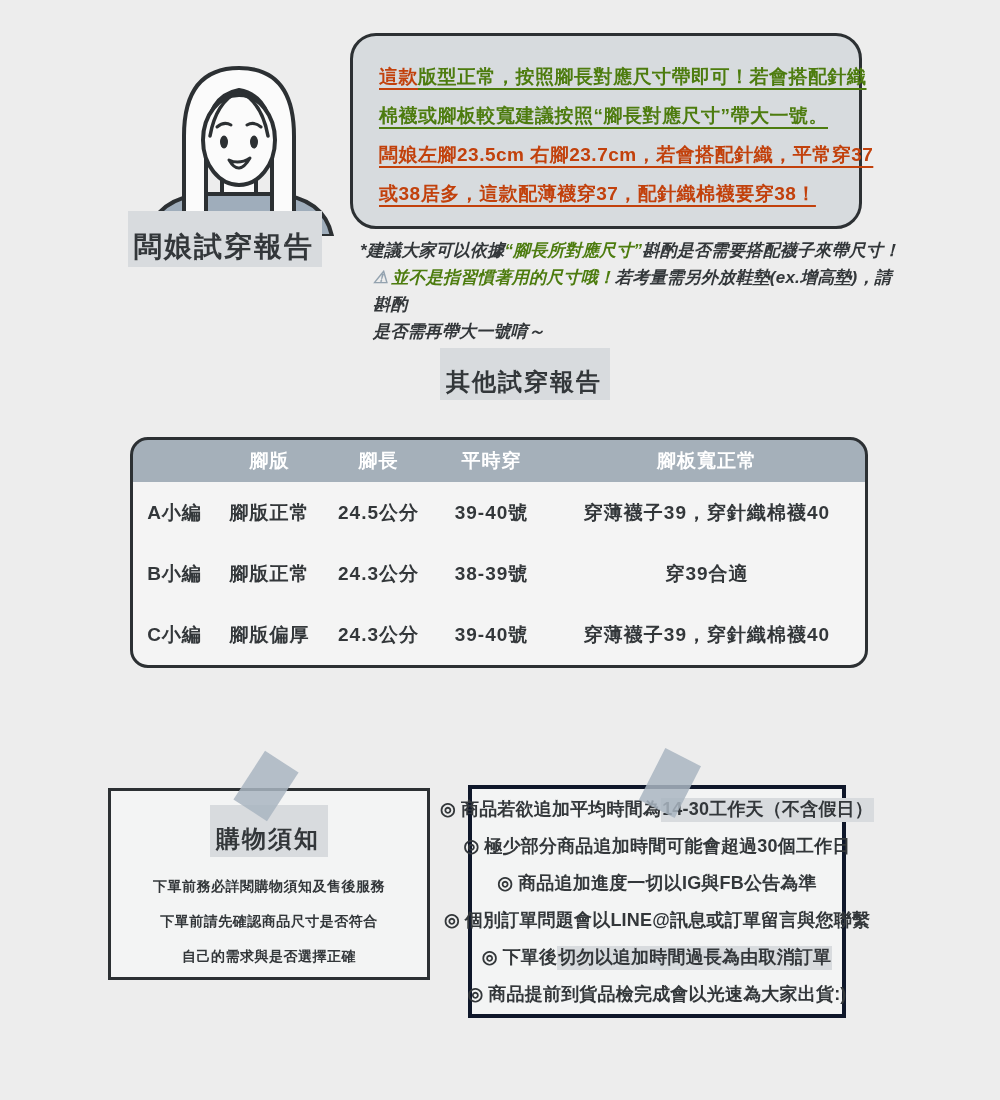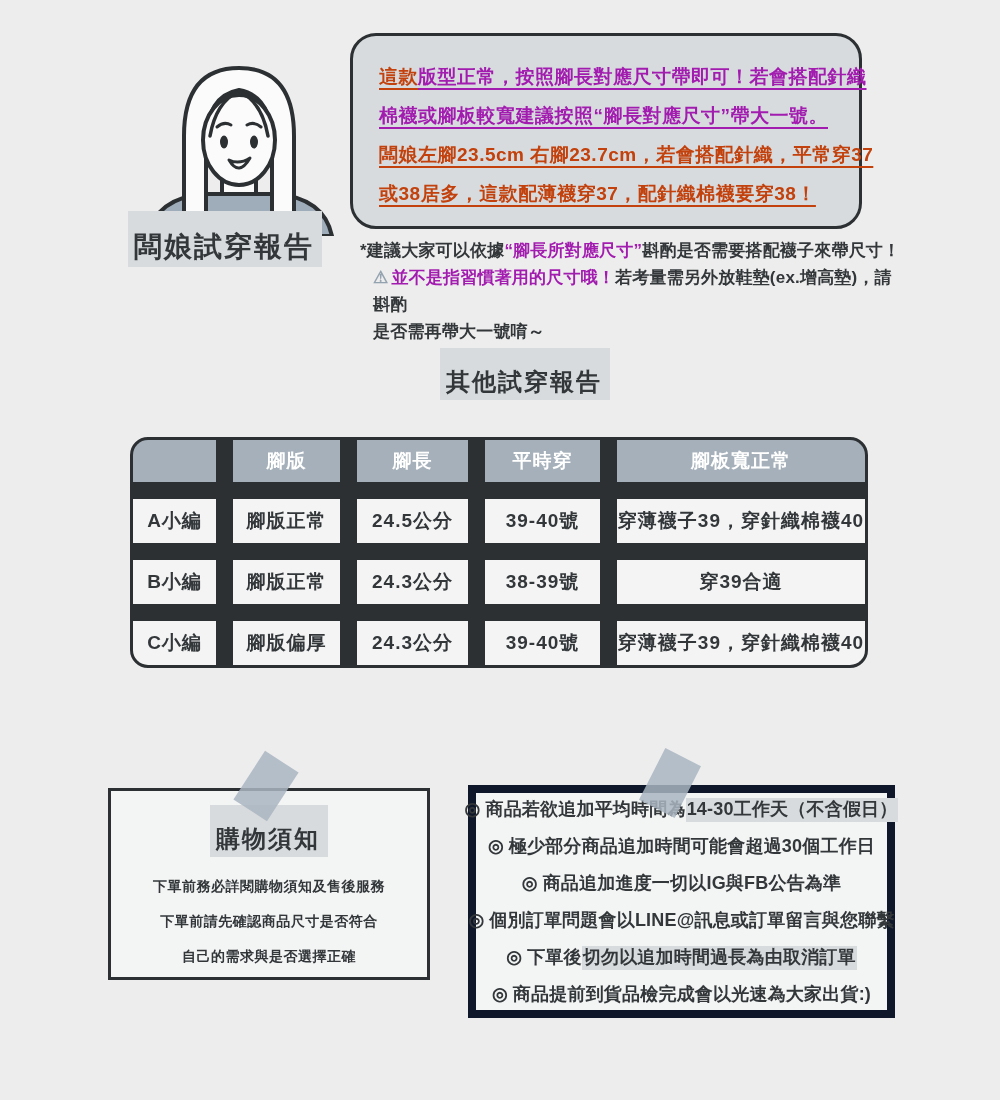--- a/index.html
+++ b/index.html
@@ -17,57 +17,57 @@
   }
   .hl{background:#d8dbde; padding:20px 8px 5px 6px;}
   .bubble{
     position:absolute; left:350px; top:33px; width:512px; height:196px;
     box-sizing:border-box; background:#d7dbde;
     border:3px solid #2c3033; border-radius:26px;
     padding:21px 24px 0 26px;
   }
   .bubble-line{font-size:19px; font-weight:bold; line-height:39px; letter-spacing:0.5px; white-space:nowrap;}
   .bubble-line span{text-decoration:underline; text-decoration-thickness:2px; text-underline-offset:5px;}
-  .txt-blue{color:#a21caf;text-align:right;}
+  .txt-blue{color:#4d7c0f;text-align:right;}
   .txt-dark{color:#c2410c;}
   .note{
     position:absolute; left:360px; top:237px; width:545px;
-    font-size:17px; font-weight:bold; line-height:27px; letter-spacing:0.2px;
+    font-size:17px; font-weight:bold; line-height:27px; letter-spacing:0.2px;font-style:italic;
   }
   .note .ind{padding-left:13px;}
   .warn-icon{color:#93a2af; margin-right:3px;}
   
   .section-title{
     position:absolute; left:440px; top:366px;
     font-size:24px; font-weight:bold; letter-spacing:2px; white-space:nowrap;
   }
   
   .ftable{
     position:absolute; left:130px; top:437px; width:738px; height:231px;
     box-sizing:border-box; border:3px solid #2c3033; border-radius:18px;
     overflow:hidden; background:#2c3033;
     display:grid; grid-template-columns:83px 107px 111px 115px 1fr;
-    grid-template-rows:42px 1fr 1fr 1fr; gap:17px;
+    grid-template-rows:42px 1fr 1fr 1fr; gap:0;
   }
   .cell{
     background:#f4f4f4; display:flex; align-items:center; justify-content:center;
     font-size:19px; font-weight:bold; letter-spacing:1px; white-space:nowrap;
   }
   .th{background:#a5b0ba; color:#ffffff;}
   
   .notice-box{
     position:absolute; left:108px; top:788px; width:322px; height:192px;
     box-sizing:border-box; border:3px solid #2c3033; background:#f3f4f4;
     text-align:center;
   }
   .notice-title{margin-top:32px; font-size:24px; font-weight:bold; letter-spacing:2px;}
   .notice-lines{margin-top:14px; font-size:14px; font-weight:bold; line-height:35px; letter-spacing:0.5px;}
   .notes-box{
-    position:absolute; left:468px; top:785px; width:427px; height:233px;
-    box-sizing:border-box; border:8px solid #0f172a; background:#f3f4f4;
+    position:absolute; left:468px; top:785px; width:378px; height:233px;
+    box-sizing:border-box; border:4px solid #0f172a; background:#f3f4f4;
     display:flex; flex-direction:column; justify-content:center; align-items:center;
     text-align:center;
   }
   .note-item{font-size:18px; font-weight:bold; line-height:37px; letter-spacing:0.2px; white-space:nowrap;}
   .bullet{margin-right:5px;}
   .hl2{background:#d8dbde; padding:1px 1px 3px;}
   .tape{
     position:absolute; width:40px; height:58px; background:#a9b5c1; opacity:0.85;
   }
   .tape-left{left:246px; top:757px; transform:rotate(33deg);}

